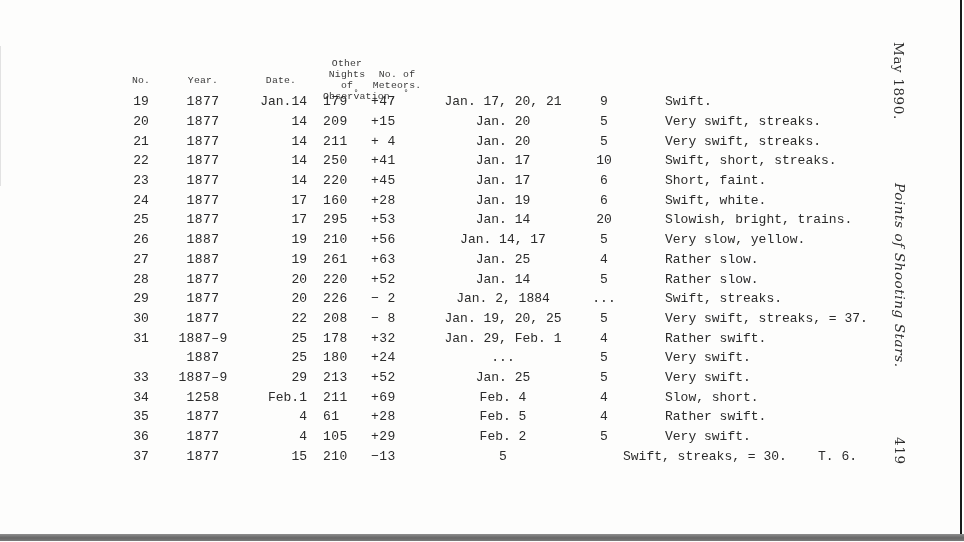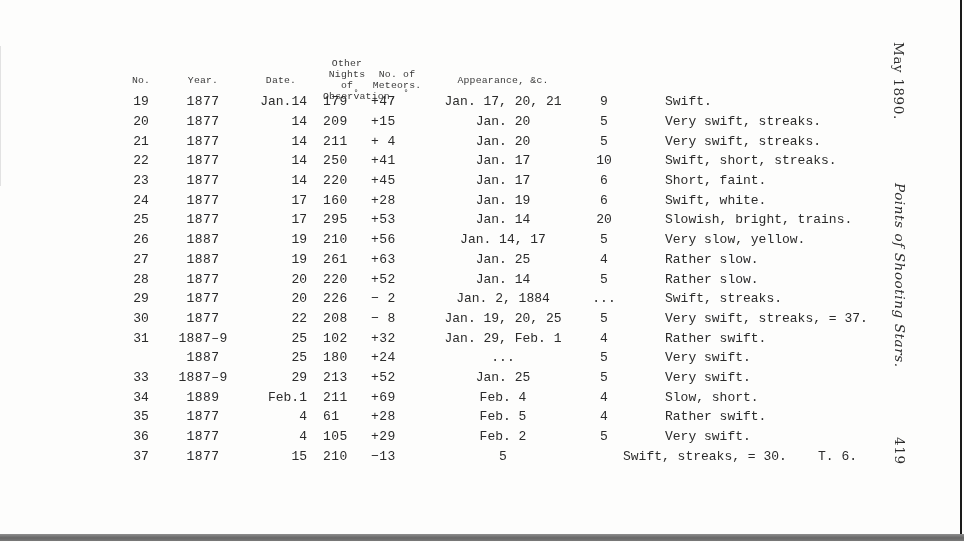--- a/index.html
+++ b/index.html
@@ -53,21 +53,20 @@
 <div class="table">
   <div class="thead">
     <div class="hcell">No.</div>
     <div class="hcell">Year.</div>
     <div class="hcell">Date.</div>
     <div class="hcell">Other Nights of Observation.</div>
     <div class="hcell h-met">
       <div>No. of</div>
       <div>Meteors.</div>
     </div>
-    <div class="hcell">Appearance, &amp;c.</div>
   </div>
   <div class="tbody">
       <div class="trow">
         <div class="cell c-no">19</div>
         <div class="cell c-year">1877</div>
         <div class="cell c-date">
           <span>Jan.</span>
           <span>14</span>
         </div>
         <div class="cell c-alpha">179<span class="degmark deg-a">°</span></div>
@@ -219,21 +218,21 @@
         <div class="cell c-met">5</div>
         <div class="cell c-app">Very swift, streaks, = 37.</div>
       </div>
       <div class="trow">
         <div class="cell c-no">31</div>
         <div class="cell c-year">1887–9</div>
         <div class="cell c-date">
           <span></span>
           <span>25</span>
         </div>
-        <div class="cell c-alpha">102</div>
+        <div class="cell c-alpha">178</div>
         <div class="cell c-delta">+32</div>
         <div class="cell c-nights">Jan. 29, Feb. 1</div>
         <div class="cell c-met">4</div>
         <div class="cell c-app">Rather swift.</div>
       </div>
       <div class="trow">
         <div class="cell c-no"></div>
         <div class="cell c-year">1887</div>
         <div class="cell c-date">
           <span></span>
@@ -253,21 +252,21 @@
           <span>29</span>
         </div>
         <div class="cell c-alpha">213</div>
         <div class="cell c-delta">+52</div>
         <div class="cell c-nights">Jan. 25</div>
         <div class="cell c-met">5</div>
         <div class="cell c-app">Very swift.</div>
       </div>
       <div class="trow">
         <div class="cell c-no">34</div>
-        <div class="cell c-year">1889</div>
+        <div class="cell c-year">1258</div>
         <div class="cell c-date">
           <span>Feb.</span>
           <span>1</span>
         </div>
         <div class="cell c-alpha">211</div>
         <div class="cell c-delta">+69</div>
         <div class="cell c-nights">Feb. 4</div>
         <div class="cell c-met">4</div>
         <div class="cell c-app">Slow, short.</div>
       </div>

